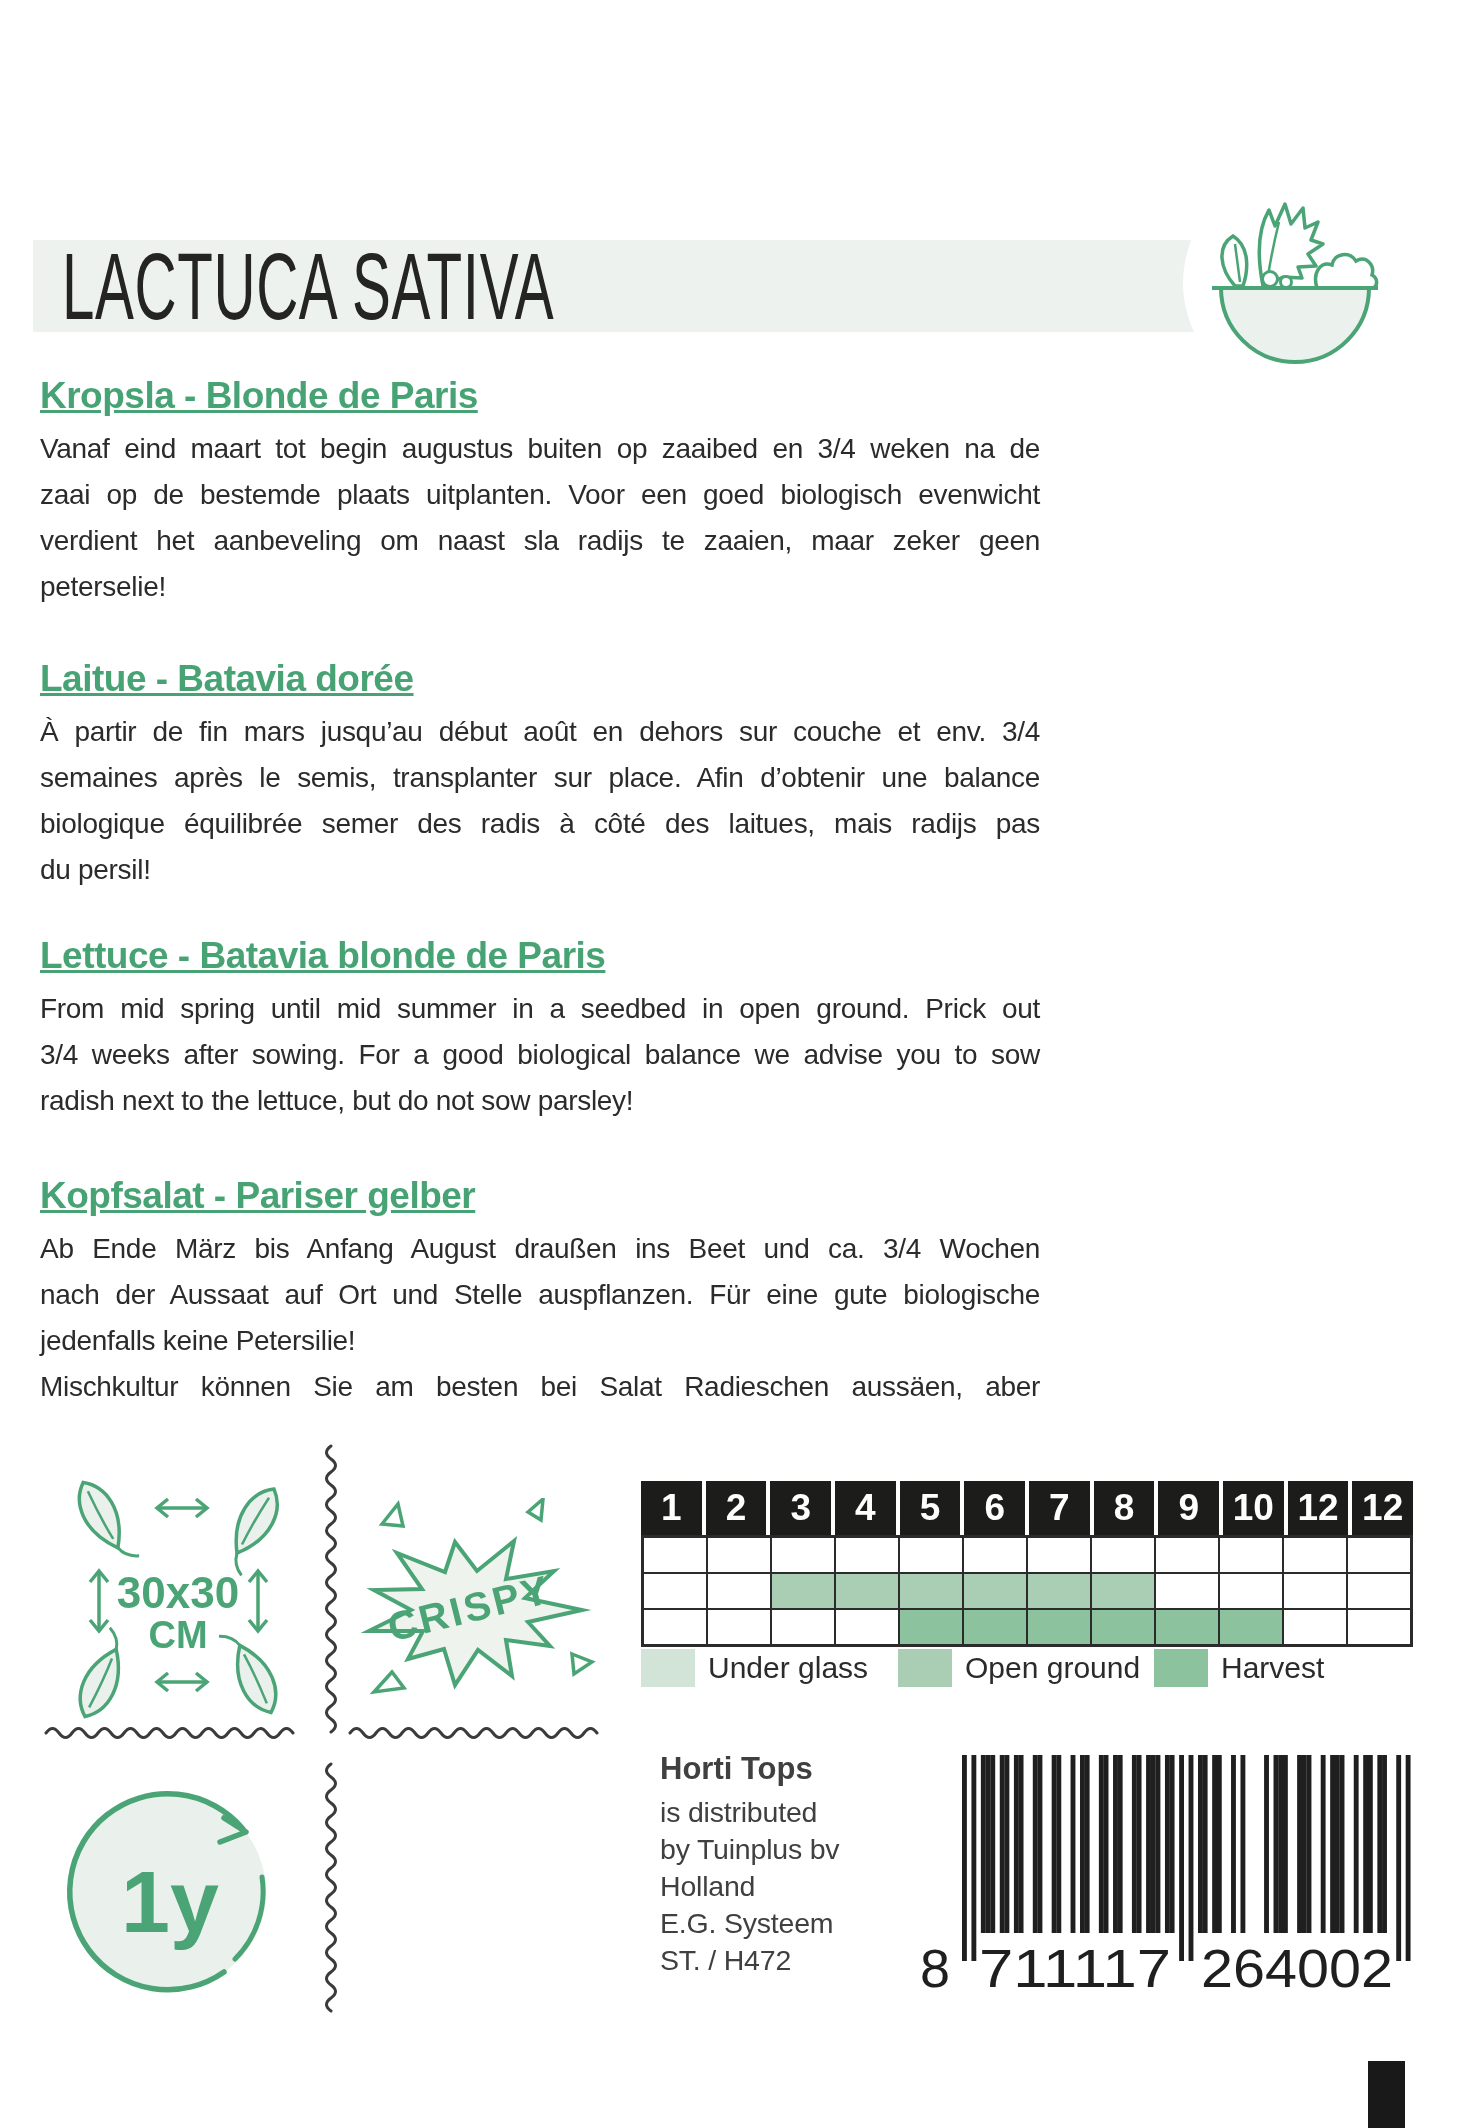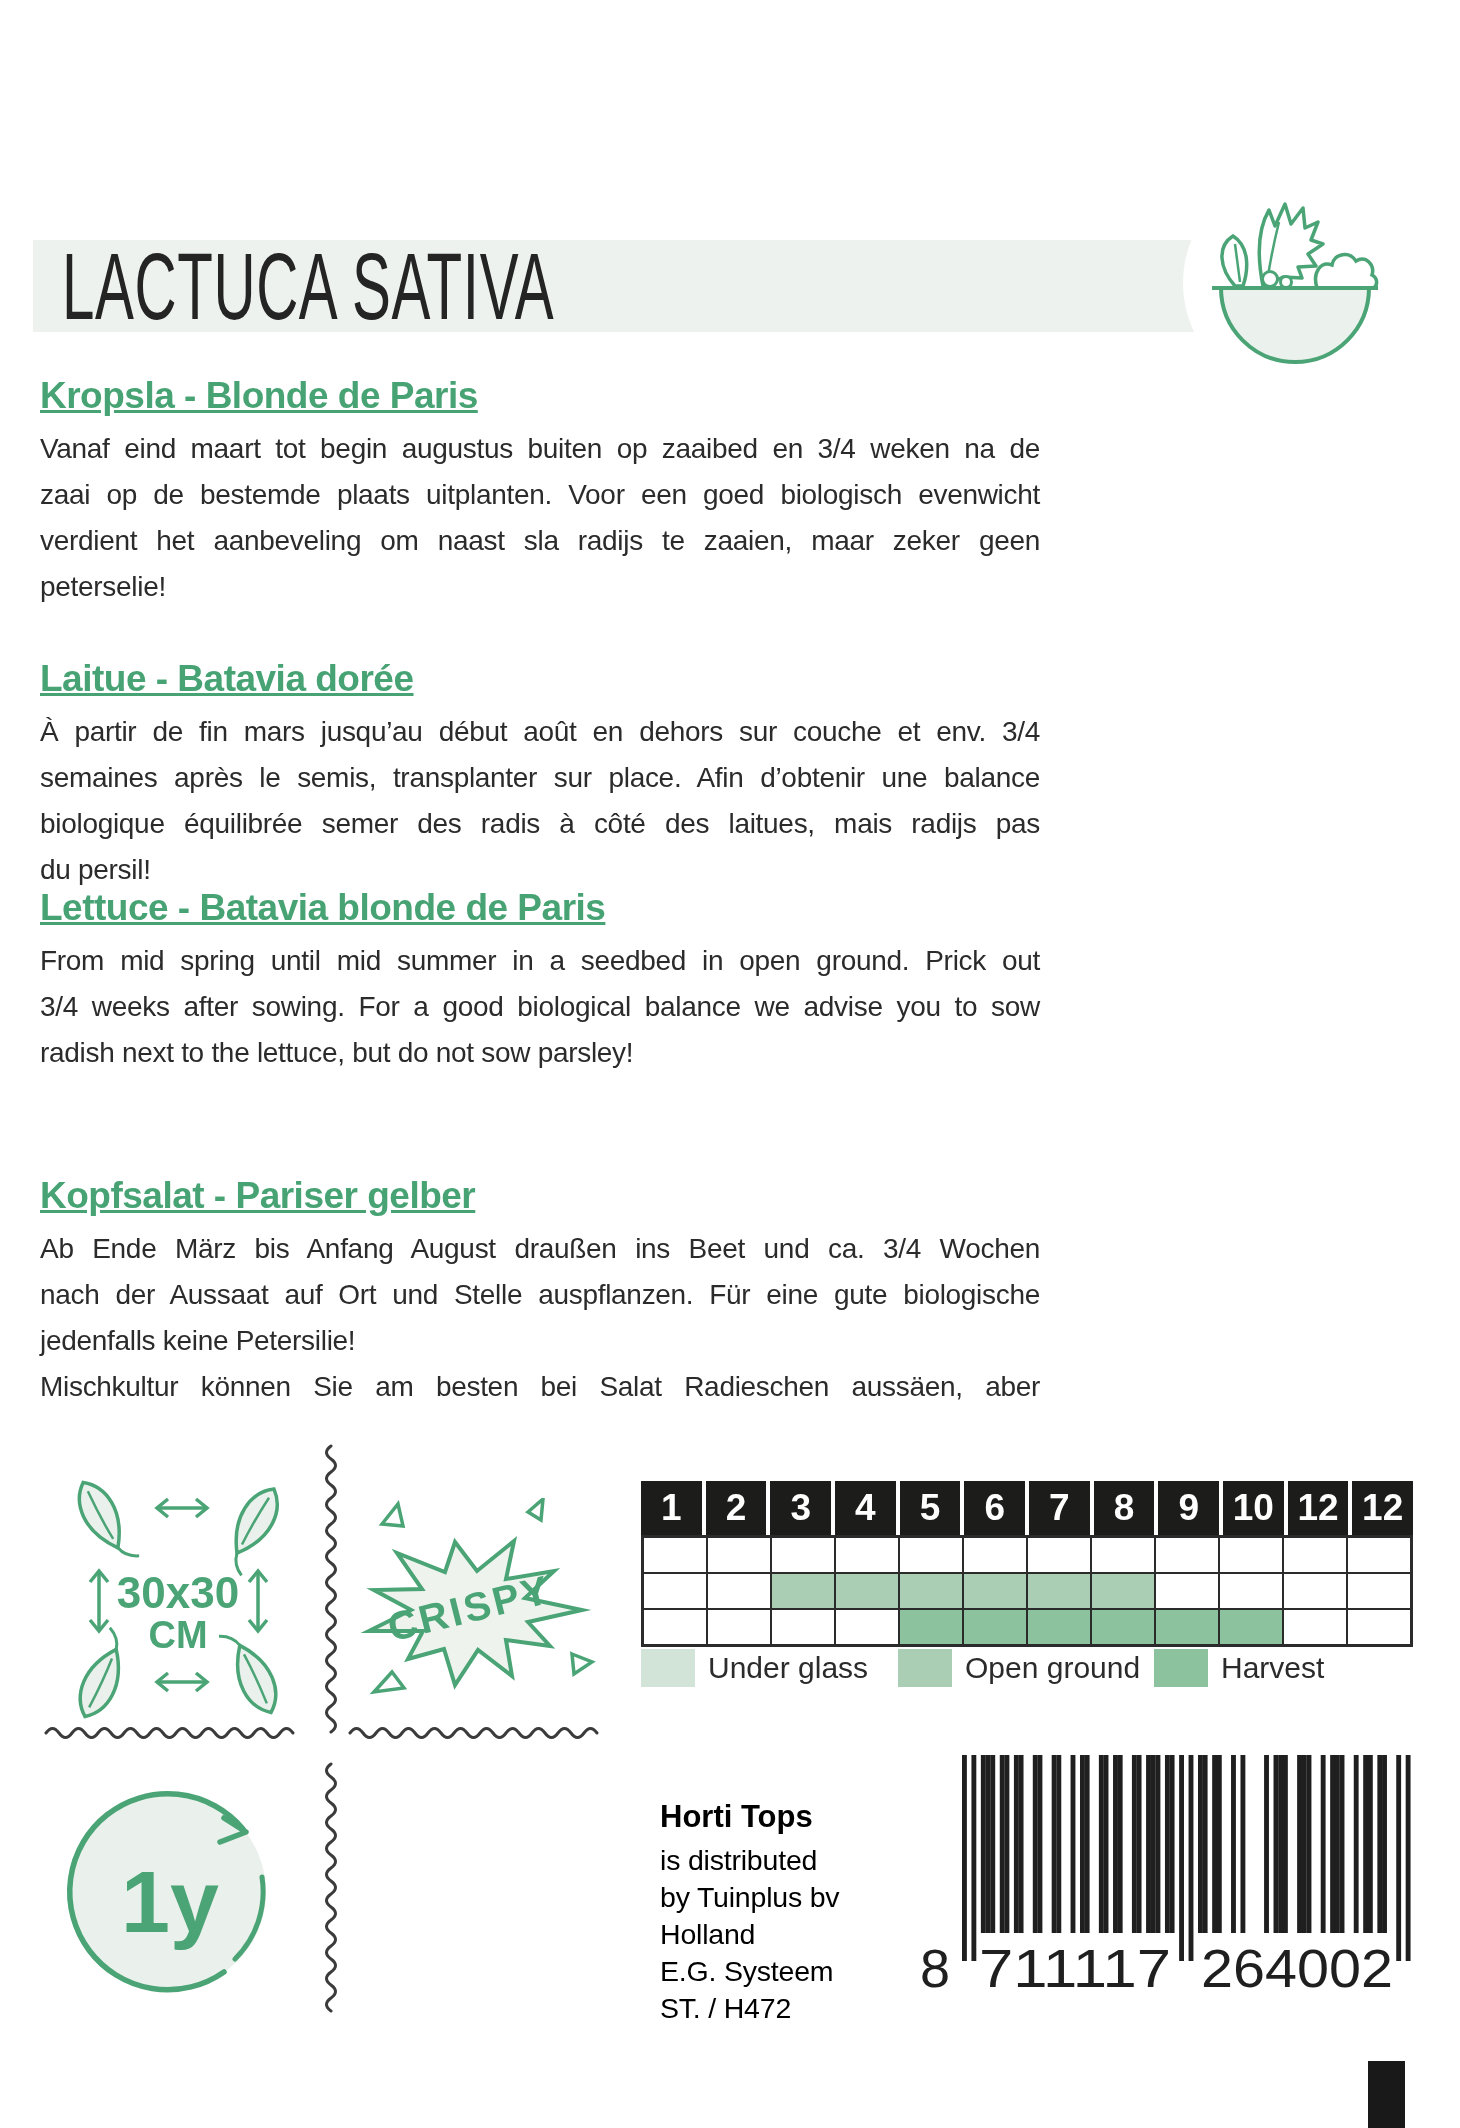--- a/index.html
+++ b/index.html
@@ -31,21 +31,21 @@
   .cal-m{background:#1c1c1a;color:#ffffff;font-weight:bold;font-size:37px;
          display:flex;align-items:center;justify-content:center;}
   .cal-body{display:grid;grid-template-columns:repeat(12,1fr);border:2px solid #2b2b2b;background:#ffffff;}
   .cal-c{height:34px;border:1px solid #2b2b2b;}
   .legend{position:absolute;left:641px;top:1649px;width:772px;height:40px;text-align:center;}
   .leg{position:absolute;top:0;display:flex;align-items:center;}
   .leg .sw{width:54px;height:38px;}
   .leg .lab{margin-left:13px;font-size:30px;color:#2b2b2b;line-height:38px;}
 
   
-  .distrib{position:absolute;left:660px;top:1752px;width:300px;color:#000000;margin-top:48px;}
+  .distrib{position:absolute;left:660px;top:1752px;width:300px;color:#404040;}
   .distrib h3{margin:0 0 8px 0;font-size:31px;line-height:34px;font-weight:bold;}
   .dline{font-size:28.5px;line-height:37px;letter-spacing:-0.2px;}
 
   .corner-mark{position:absolute;left:1368px;top:2061px;width:37px;height:67px;background:#191919;}
 </style>
 </head>
 <body>
 
 <div class="sheet">
 
@@ -76,21 +76,21 @@
   </div>
   <div class="section" style="top:655px">
     <h2>Laitue - Batavia dorée</h2>
     <div class="body-lines">
         <div class="jline">À partir de fin mars jusqu’au début août en dehors sur couche et env. 3/4</div>
         <div class="jline">semaines après le semis, transplanter sur place. Afin d’obtenir une balance</div>
         <div class="jline">biologique équilibrée semer des radis à côté des laitues, mais radijs pas</div>
         <div class="jline is-last">du persil!</div>
       </div>
   </div>
-  <div class="section" style="top:884px">
+  <div class="section" style="top:932px">
     <h2>Lettuce - Batavia blonde de Paris</h2>
     <div class="body-lines">
         <div class="jline">From mid spring until mid summer in a seedbed in open ground. Prick out</div>
         <div class="jline">3/4 weeks after sowing. For a good biological balance we advise you to sow</div>
         <div class="jline is-last">radish next to the lettuce, but do not sow parsley!</div>
       </div>
   </div>
   <div class="section" style="top:1172px">
     <h2>Kopfsalat - Pariser gelber</h2>
     <div class="body-lines">

